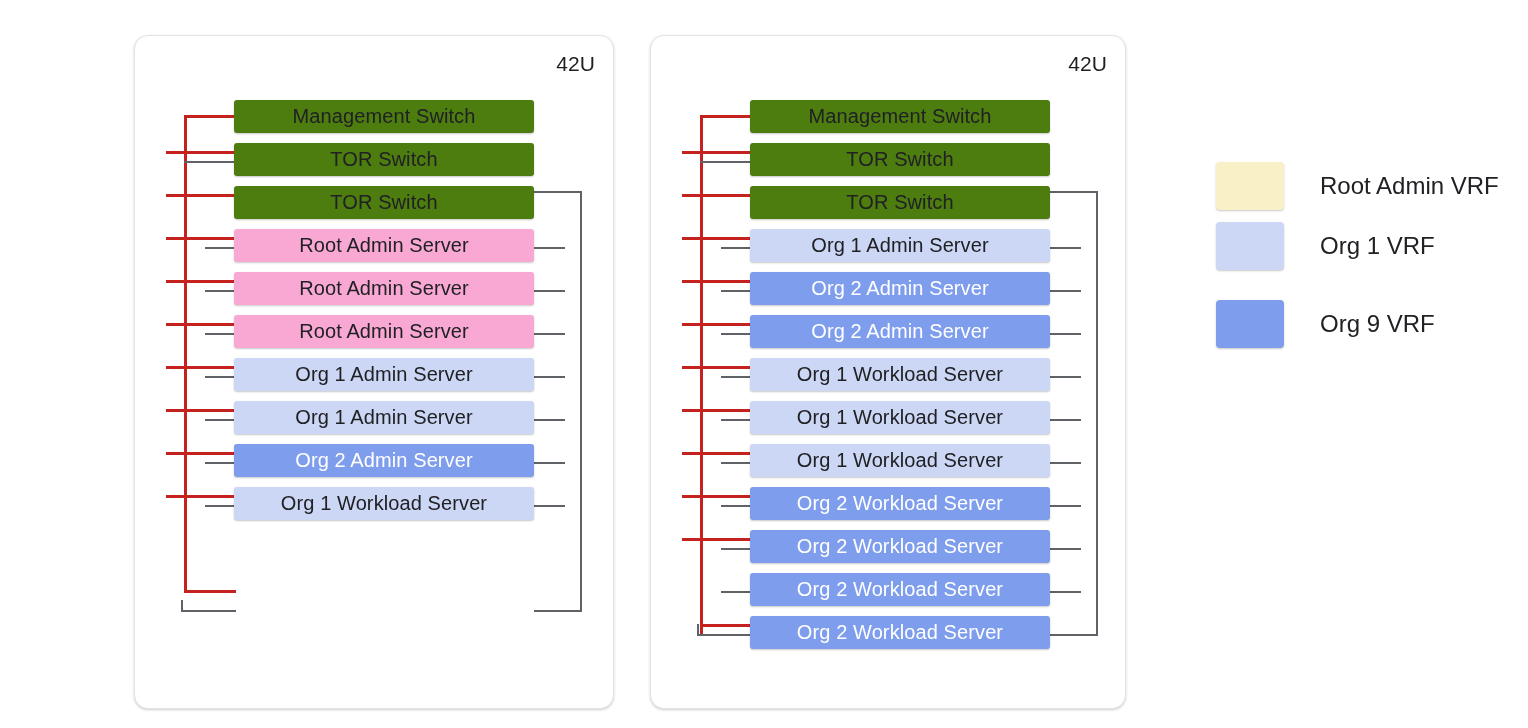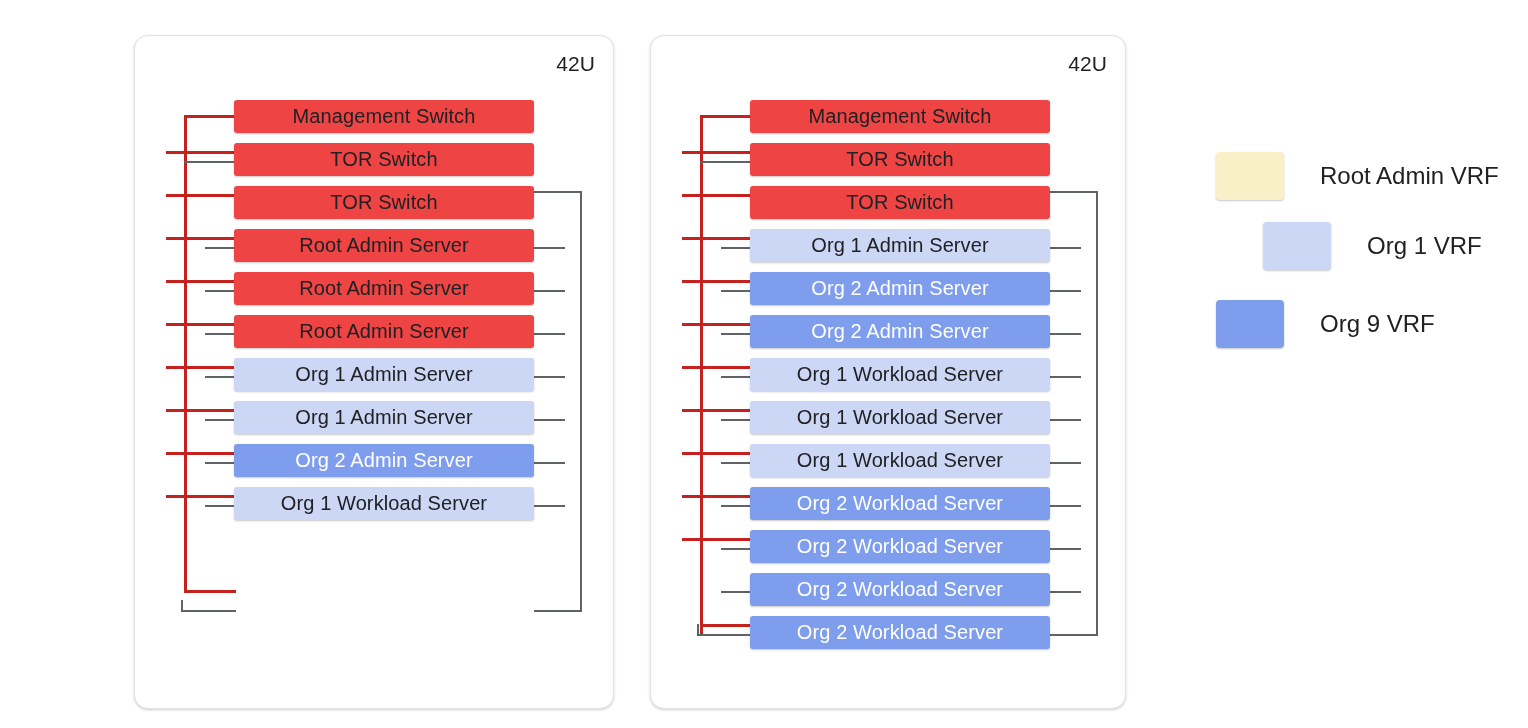--- a/index.html
+++ b/index.html
@@ -30,22 +30,22 @@
   .dev{
     position:absolute;
     display:flex;align-items:center;justify-content:center;
     border-radius:3px;
     font-size:20px;
     letter-spacing:.1px;
     box-shadow:0 1px 2px rgba(0,0,0,.22);
     box-sizing:border-box;
     white-space:nowrap;
   }
-  .dev.t-infra{background:#ef4444;color:#202124;}
-  .dev.t-root {background:#ef4444;color:#202124;}
+  .dev.t-infra{background:#4d7c0f;color:#202124;}
+  .dev.t-root {background:#f9a8d4;color:#202124;}
   .dev.t-org1 {background:#ccd7f5;color:#202124;}
   .dev.t-org2 {background:#7f9ded;color:#ffffff;}
 
   
   .wire{position:absolute;}
   .wire.red  {background:#c5221f;}
   .wire.gray {background:#5f6368;}
 
   
   .legend{position:absolute;}
@@ -219,26 +219,26 @@
   </div>
   <div class="dev t-org2" style="left:750px;top:573px;width:300px;height:33px;">
     <span>Org 2 Workload Server</span>
   </div>
   <div class="dev t-org2" style="left:750px;top:616px;width:300px;height:33px;">
     <span>Org 2 Workload Server</span>
   </div>
 
   <div class="legend" style="left:1216px;top:140px;width:300px;height:220px;">
 
-    <div class="legend-row" style="left:0;top:12px;">
+    <div class="legend-row" style="left:0;top:22px;">
       <span class="swatch sw-root"></span>
       <span class="legend-text">Root Admin VRF</span>
     </div>
 
-    <div class="legend-row" style="left:0;top:82px;margin-left:47px;">
+    <div class="legend-row" style="left:0;top:82px;">
       <span class="swatch sw-org1"></span>
       <span class="legend-text">Org 1 VRF</span>
     </div>
 
     <div class="legend-row" style="left:0;top:160px;">
       <span class="swatch sw-org2"></span>
       <span class="legend-text">Org 9 VRF</span>
     </div>
 
   </div>

